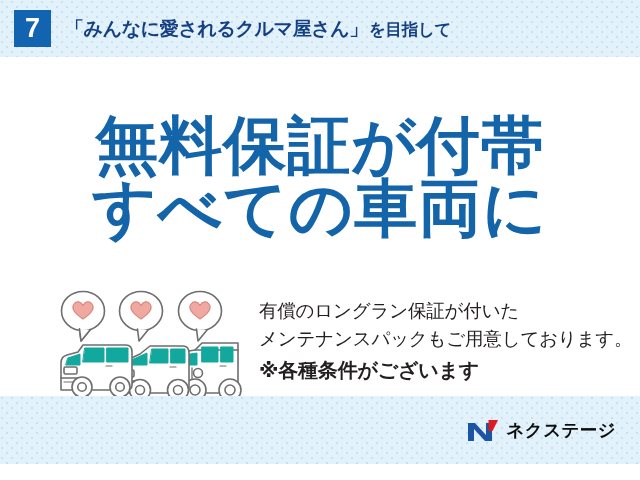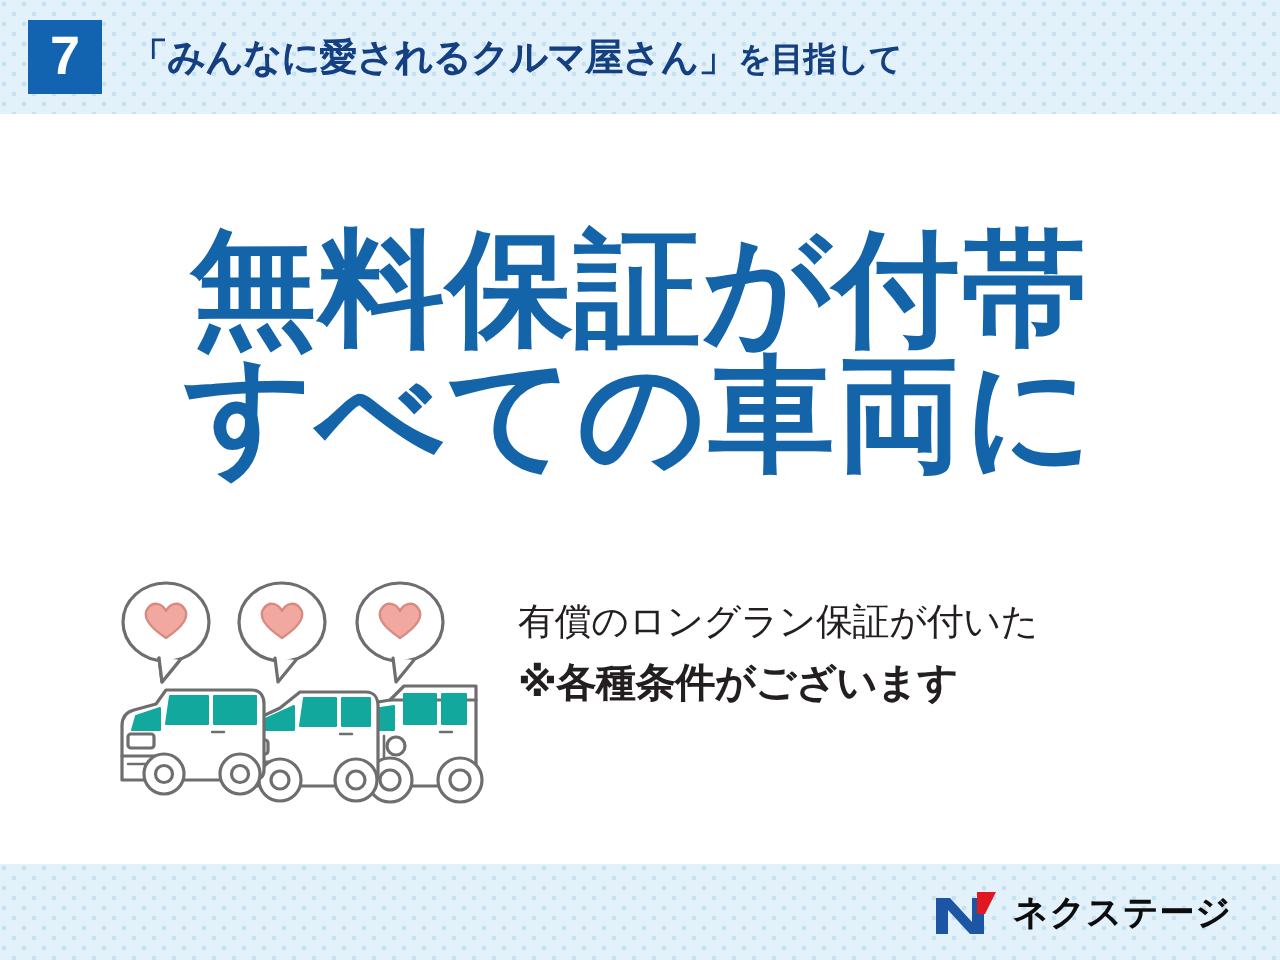--- a/index.html
+++ b/index.html
@@ -130,23 +130,23 @@
     font-size: 20px;
     font-weight: bold;
     letter-spacing: -0.2px;
     margin-top: 2px;
   }
 
   
   .footer {
     position: absolute;
     left: 0;
-    bottom: 0;
-    width: 640px;
-    height: 48px;
+    bottom: 16px;
+    width: 640px;
+    height: 68px;
   }
   .footer-logo {
     position: absolute;
     right: 24px;
     top: 50%;
     transform: translateY(-50%);
     display: flex;
     align-items: center;
   }
   .logo-mark {
@@ -305,20 +305,21 @@
             <circle cx="136" cy="200" r="8.5" fill="#ffffff"></circle>
 
             <path d="M108 158 L120 158" stroke-width="2.4"></path>
           </g>
         </g>
       </svg>
     </div>
 
     <div class="body-copy">
       <div class="body-line">有償のロングラン保証が付いた</div>
+      <div class="body-line">メンテナンスパックもご用意しております。</div>
       <div class="body-line note">※各種条件がございます</div>
     </div>
   </div>
 
   <div class="footer dots">
     <div class="footer-logo">
       <svg class="logo-mark" viewBox="0 0 68 52">
         <path d="M4 48 L4 12 L18 12 L40 36 L40 12 L52 12 L52 48 L38 48 L16 24 L16 48 Z" fill="#1b55a4"></path>
         <path d="M45 6 L64 6 L53 28 L45 28 Z" fill="#e0181f"></path>
       </svg>

